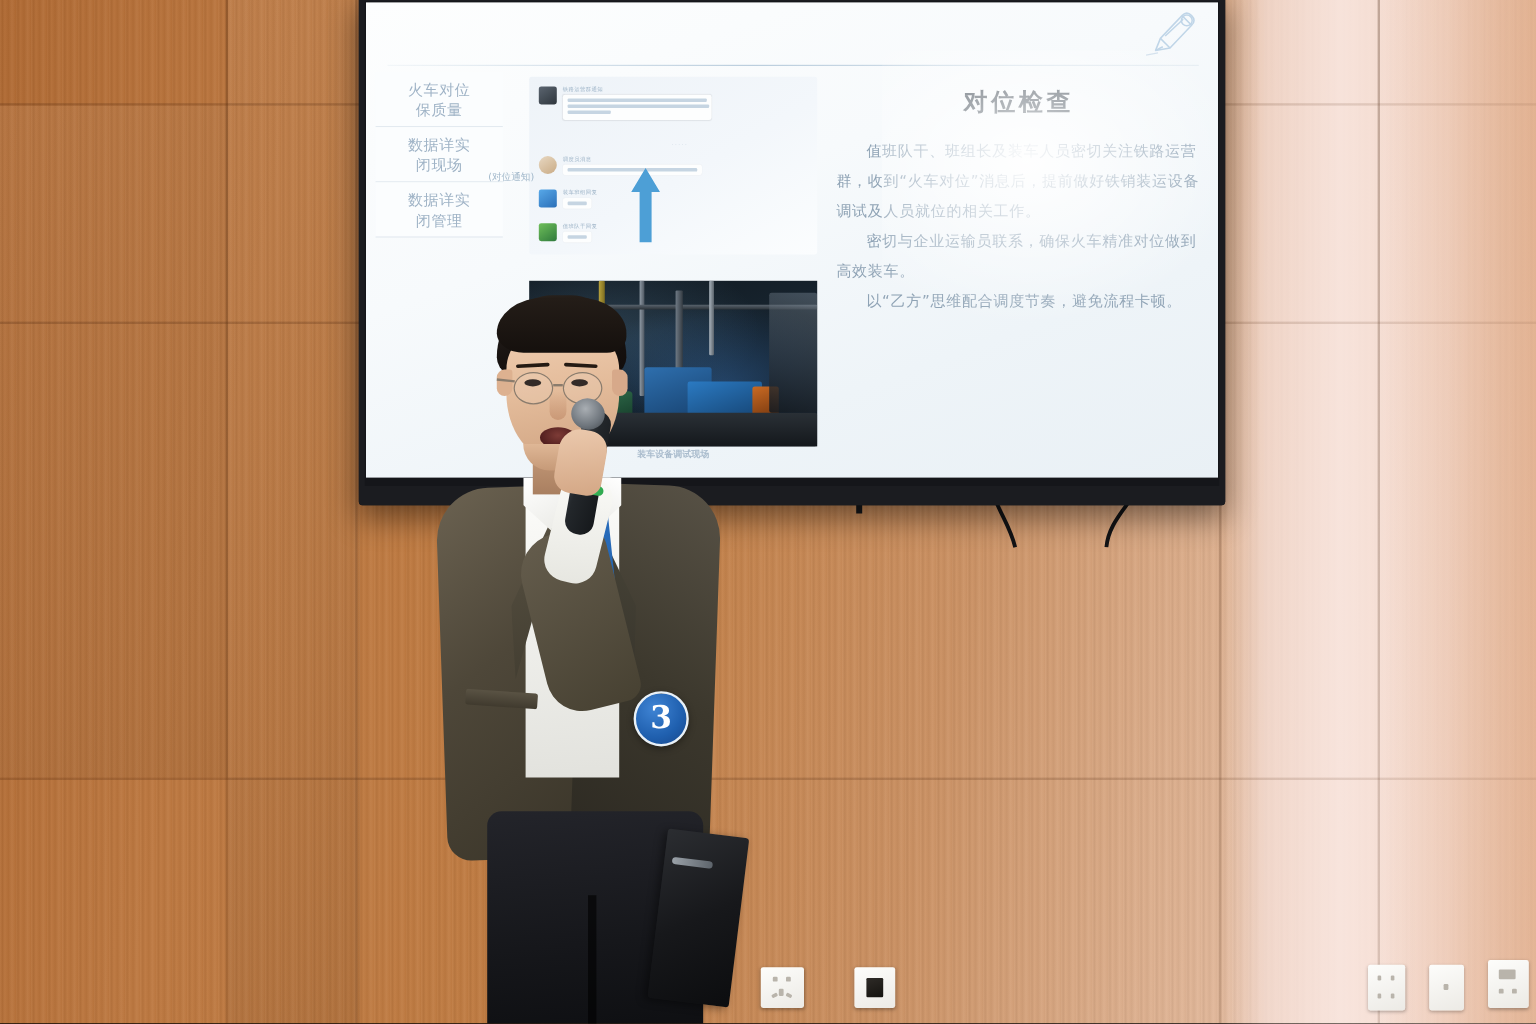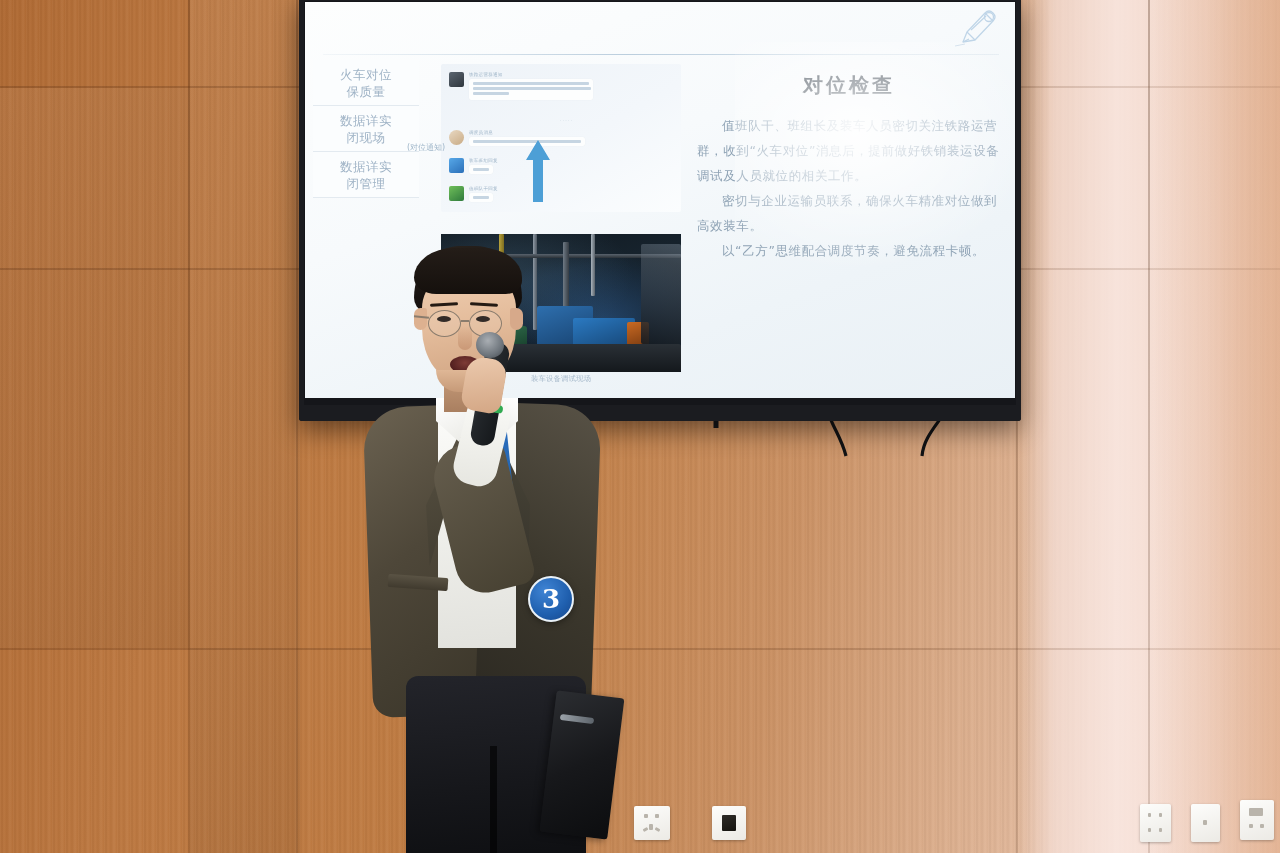--- a/index.html
+++ b/index.html
@@ -166,20 +166,21 @@
       radial-gradient(ellipse at 24% 30%, rgba(90,130,160,0.30), rgba(0,0,0,0) 52%),
       linear-gradient(165deg, #10181f 0%, #16222c 35%, #0d1419 70%, #090e12 100%);
     overflow: hidden;
   }
   .pipe { position: absolute; border-radius: 1px; }
   .machine { position: absolute; border-radius: 2px; }
   #photo-caption {
     position: absolute; left: 136px; top: 372px; width: 240px;
     text-align: center; font-size: 7.5px; color: #aabccd;
     font-family: "DejaVu Sans", sans-serif;
+    font-weight: bold;
   }
 
   
   #slide-body { position: absolute; left: 392px; top: 70px; width: 304px; }
   #body-heading {
     text-align: center; font-size: 20px; font-weight: bold;
     color: #3a4550; letter-spacing: 3px;
     font-family: "DejaVu Sans", sans-serif;
     margin-bottom: 14px;
   }

